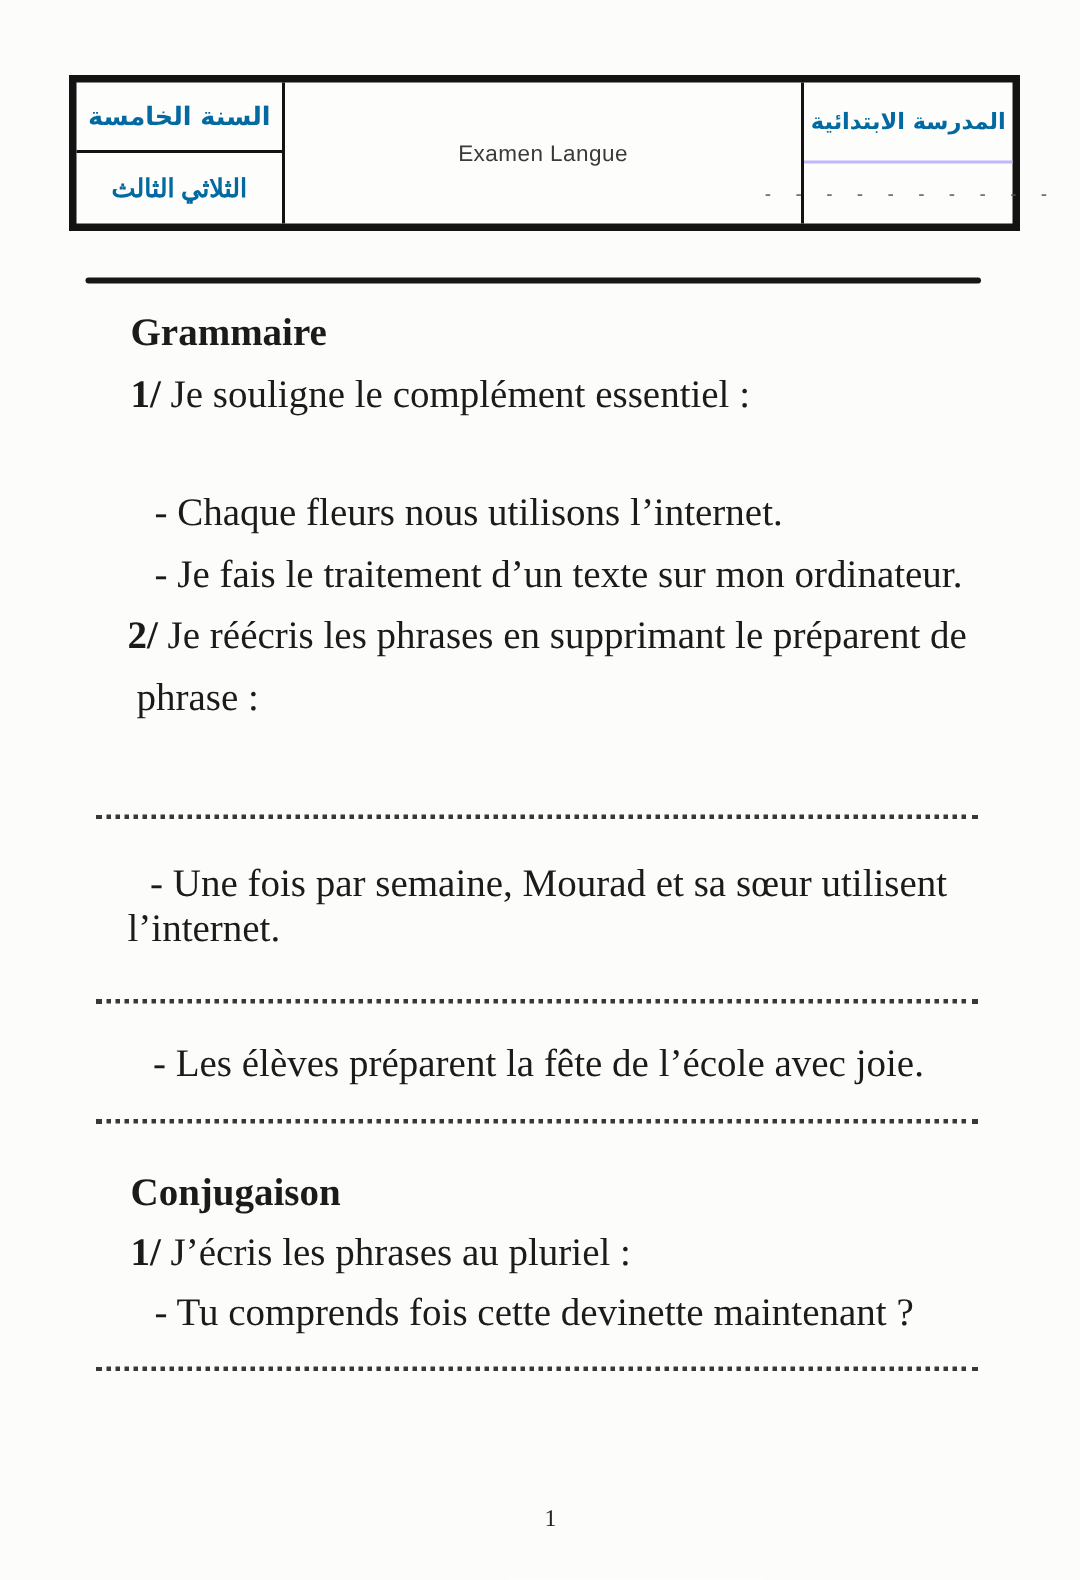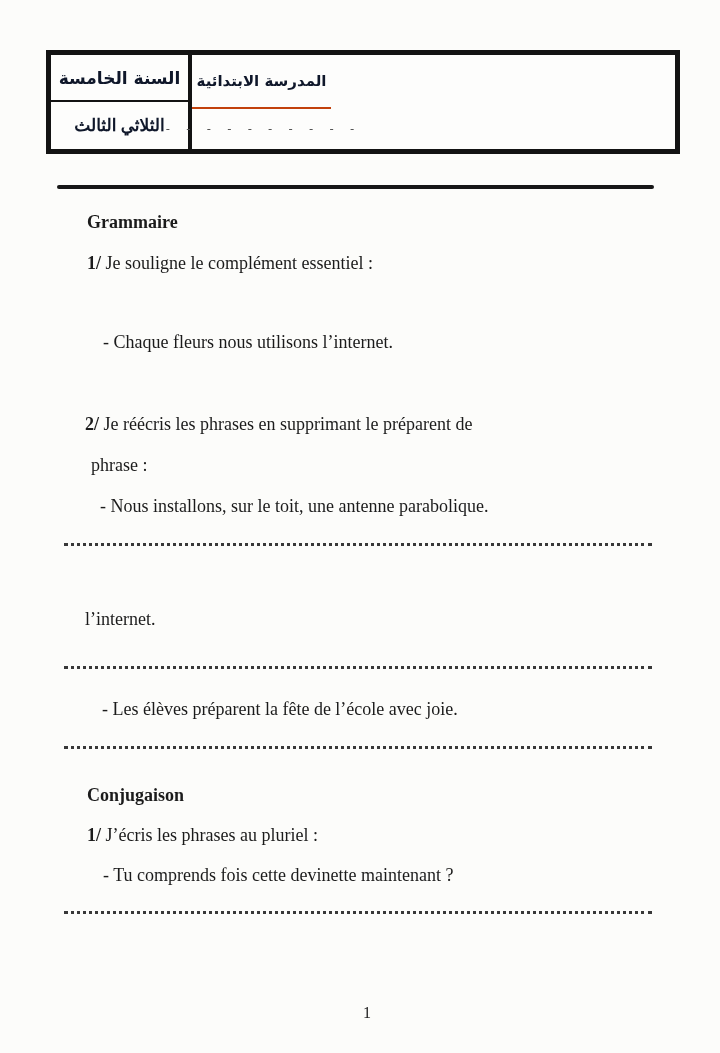--- a/index.html
+++ b/index.html
@@ -14,42 +14,42 @@
     box-sizing:border-box; border:5px solid #131313; background:#fdfdfc;
     display:flex;
   }
   .hcol { display:flex; flex-direction:column; box-sizing:border-box; }
   .hleft  { width:139px; border-right:2px solid #131313; }
   .hmid   { flex:1; align-items:center; justify-content:center; flex-direction:row; display:flex; }
   .hright { width:141px; border-left:2px solid #131313; }
   .hcell { display:flex; align-items:center; justify-content:center; box-sizing:border-box; }
   .hleft .hcell:first-child  { flex:0 0 50%; border-bottom:2px solid #131313; }
   .hleft .hcell:last-child   { flex:1;font-family:Liberation Serif, serif; }
-  .hright .hcell:first-child { flex:0 0 57%; border-bottom:2px solid #c2410c; }
+  .hright .hcell:first-child { flex:0 0 57%; border-bottom:2px solid #c4b5fd; }
   .hright .hcell:last-child  { flex:1; }
   .arabic {
     font-family:"DejaVu Sans", sans-serif; direction:rtl;
-    font-size:17px; font-weight:bold; color:#0f172a;
+    font-size:17px; font-weight:bold; color:#0369a1;
   }
   .arabic-sm { font-size:15px; }
   .exam-title {
     font-family:"Liberation Sans", sans-serif; font-size:15px; color:#3a3a3a;
     letter-spacing:0.3px;
   }
   .dashes {
     font-family:"DejaVu Sans Mono", monospace; font-size:12px; color:#555;
     letter-spacing:3px; white-space:nowrap;
   }
   
   .rule {
     position:absolute; left:57px; top:185px; width:597px; height:4px;
     background:#171717; border-radius:2px;
   }
   
-  .ln { position:absolute; font-size:18px; white-space:nowrap; line-height:26px; }
+  .ln { position:absolute; font-size:26px; white-space:nowrap; line-height:26px; }
   .bold { font-weight:bold; }
   .b { font-weight:bold; }
   .dots {
     position:absolute; left:64px; width:588px; height:0;
     border-bottom:3px dotted #383838;
   }
   
   .pageno {
     position:absolute; left:0; right:0; top:1004px; text-align:center;
     font-size:16px; color:#222; padding-left:14px;
@@ -58,44 +58,48 @@
 </head>
 <body>
 
 <div class="page">
 
   <div class="hdr">
     <div class="hcol hleft">
       <div class="hcell arabic">السنة الخامسة</div>
       <div class="hcell arabic">الثلاثي الثالث</div>
     </div>
+    <div class="hcol hmid">
+      <span class="exam-title">Examen Langue</span>
+    </div>
     <div class="hcol hright">
       <div class="hcell arabic arabic-sm">المدرسة الابتدائية</div>
       <div class="hcell dashes">- - - - - - - - - -</div>
     </div>
   </div>
 
   <div class="rule"></div>
 
   <div class="ln bold" style="left:87px; top:209px">Grammaire</div>
 
   <div class="ln" style="left:87px; top:250px">
     <span class="b">1/</span><span> Je souligne le complément essentiel :</span>
   </div>
 
   <div class="ln" style="left:103px; top:329px">- Chaque fleurs nous utilisons l’internet.</div>
+  <div class="ln" style="left:103px; top:370px">- Je fais le traitement d’un texte sur mon ordinateur.</div>
 
   <div class="ln" style="left:85px; top:411px">
     <span class="b">2/</span><span> Je réécris les phrases en supprimant le préparent de</span>
   </div>
   <div class="ln" style="left:91px; top:452px">phrase :</div>
 
-  <div class="ln" style="left:100px; top:493px">- Nous installons, sur le toit, une antenne parabolique.</div>
   <div class="dots" style="top:543px"></div>
 
+  <div class="ln" style="left:100px; top:576px">- Une fois par semaine, Mourad et sa sœur utilisent</div>
   <div class="ln" style="left:85px; top:606px">l’internet.</div>
   <div class="dots" style="top:666px"></div>
 
   <div class="ln" style="left:102px; top:696px">- Les élèves préparent la fête de l’école avec joie.</div>
   <div class="dots" style="top:746px"></div>
 
   <div class="ln bold" style="left:87px; top:782px">Conjugaison</div>
 
   <div class="ln" style="left:87px; top:822px">
     <span class="b">1/</span><span> J’écris les phrases au pluriel :</span>

